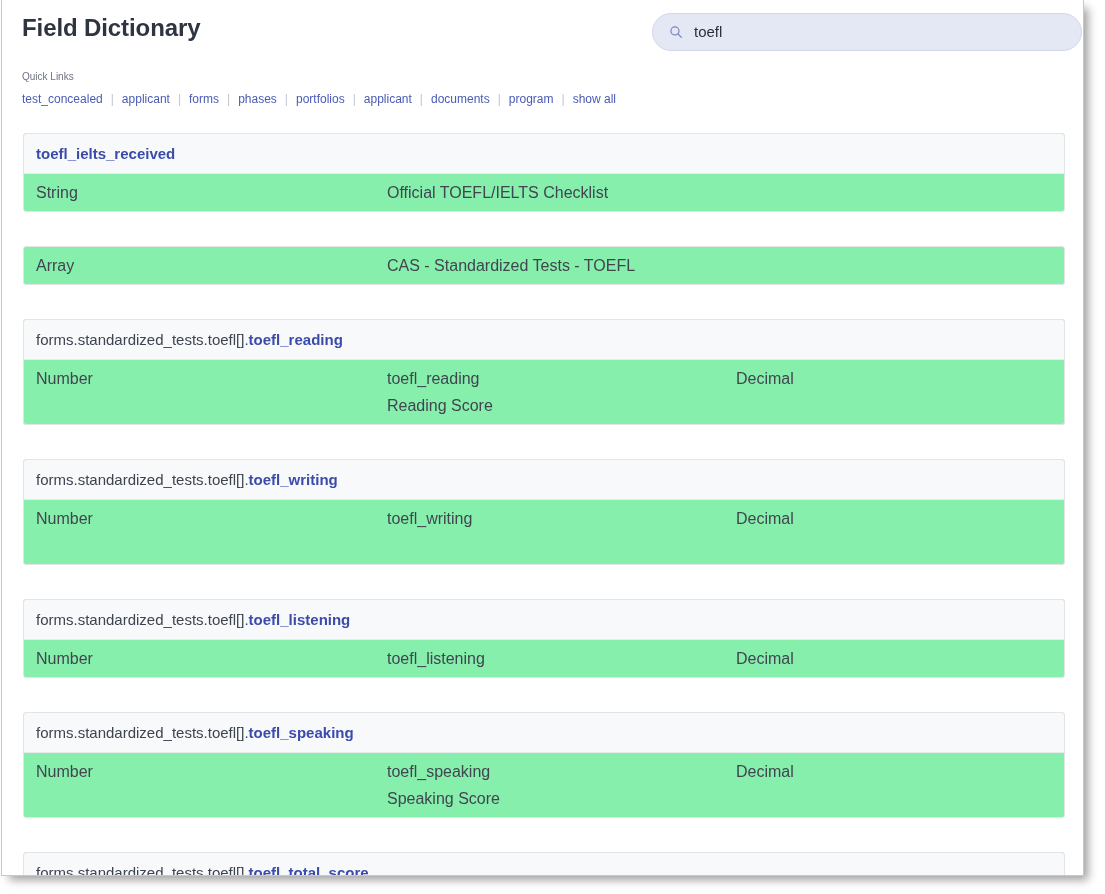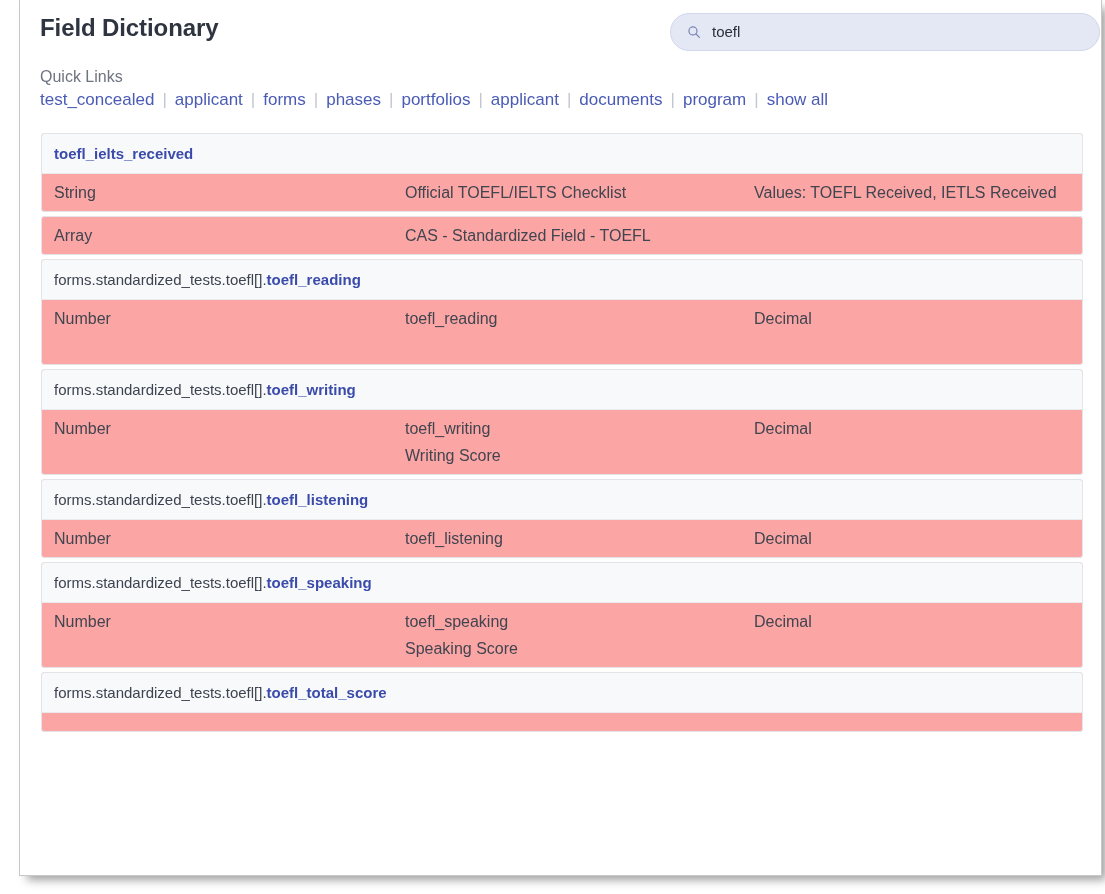--- a/index.html
+++ b/index.html
@@ -11,21 +11,21 @@
   body {
     width: 1105px;
     height: 894px;
     font-family: "Liberation Sans", sans-serif;
     -webkit-font-smoothing: antialiased;
   }
 
   
   .page-sheet {
     position: absolute;
-    left: 19px;
+    left: 1px;
     top: 0px;
     width: 1083px;
     height: 876px;
     background: #ffffff;
     border: 1px solid #c8c8c8;
     border-top: none;
     box-sizing: border-box;
     box-shadow: 6px 6px 9px -2px rgba(0,0,0,0.38);
     overflow: hidden;
   }
@@ -82,30 +82,30 @@
   .search-input::placeholder { color: #8b90a0; }
 
   
   .quicklinks {
     position: absolute;
     left: 20px;
     top: 70px;
     width: 1040px;
   }
   .quicklinks-label {
-    font-size: 16px;
+    font-size: 10px;
     color: #6d737f;
     line-height: 14px;
     margin-bottom: 7px;
   }
   .quicklinks-list {
     display: flex;
     flex-wrap: wrap;
     align-items: flex-start;
-    font-size: 17px;
+    font-size: 12px;
     line-height: 17px;
   }
   .ql-link {
     color: #4a5bb5;
     text-decoration: none;
     white-space: nowrap;
   }
   .ql-sep {
     color: #c2c6d2;
     margin: 0 8px;
@@ -115,22 +115,22 @@
   
   .results {
     position: absolute;
     left: 21px;
     top: 133px;
     width: 1042px;
   }
   .field-card {
     border: 1px solid #e2e4e8;
     border-radius: 3px;
-    background: #fca5a5;
-    margin-bottom: 4px;
+    background: #86efac;
+    margin-bottom: 34px;
     overflow: hidden;
   }
   .card-header {
     background: #f8f9fa;
     border-bottom: 1px solid #e8eaee;
     padding: 10px 12px 10px 12px;
     font-size: 15px;
     line-height: 19px;
     white-space: nowrap;
     overflow: hidden;
@@ -193,58 +193,57 @@
       </div>
   </div>
 
   <div class="results" id="results-list">
       <div class="field-card">
         <div class="card-header"><a class="path-match" href="#" style="text-decoration: none;">toefl_ielts_received</a></div>
         <div class="card-body">
           <div class="body-row">
             <div class="col-type">String</div>
             <div class="col-mid">Official TOEFL/IELTS Checklist</div>
-            <div class="col-right">Values: TOEFL Received, IETLS Received</div>
           </div>
         </div>
       </div>
       <div class="field-card">
         <div class="card-body">
           <div class="body-row">
             <div class="col-type">Array</div>
-            <div class="col-mid">CAS - Standardized Field - TOEFL</div>
+            <div class="col-mid">CAS - Standardized Tests - TOEFL</div>
             <div class="col-right"></div>
           </div>
         </div>
       </div>
       <div class="field-card">
         <div class="card-header"><span class="path-prefix">forms.standardized_tests.toefl[].</span><a class="path-match" href="#" style="text-decoration: none;">toefl_reading</a></div>
         <div class="card-body">
           <div class="body-row">
             <div class="col-type">Number</div>
             <div class="col-mid">toefl_reading</div>
             <div class="col-right">Decimal</div>
           </div>
           <div class="body-row">
             <div class="col-type"></div>
+            <div class="col-mid">Reading Score</div>
             <div class="col-right"></div>
           </div>
         </div>
       </div>
       <div class="field-card">
         <div class="card-header"><span class="path-prefix">forms.standardized_tests.toefl[].</span><a class="path-match" href="#" style="text-decoration: none;">toefl_writing</a></div>
         <div class="card-body">
           <div class="body-row">
             <div class="col-type">Number</div>
             <div class="col-mid">toefl_writing</div>
             <div class="col-right">Decimal</div>
           </div>
           <div class="body-row">
             <div class="col-type"></div>
-            <div class="col-mid">Writing Score</div>
             <div class="col-right"></div>
           </div>
         </div>
       </div>
       <div class="field-card">
         <div class="card-header"><span class="path-prefix">forms.standardized_tests.toefl[].</span><a class="path-match" href="#" style="text-decoration: none;">toefl_listening</a></div>
         <div class="card-body">
           <div class="body-row">
             <div class="col-type">Number</div>
             <div class="col-mid">toefl_listening</div>

